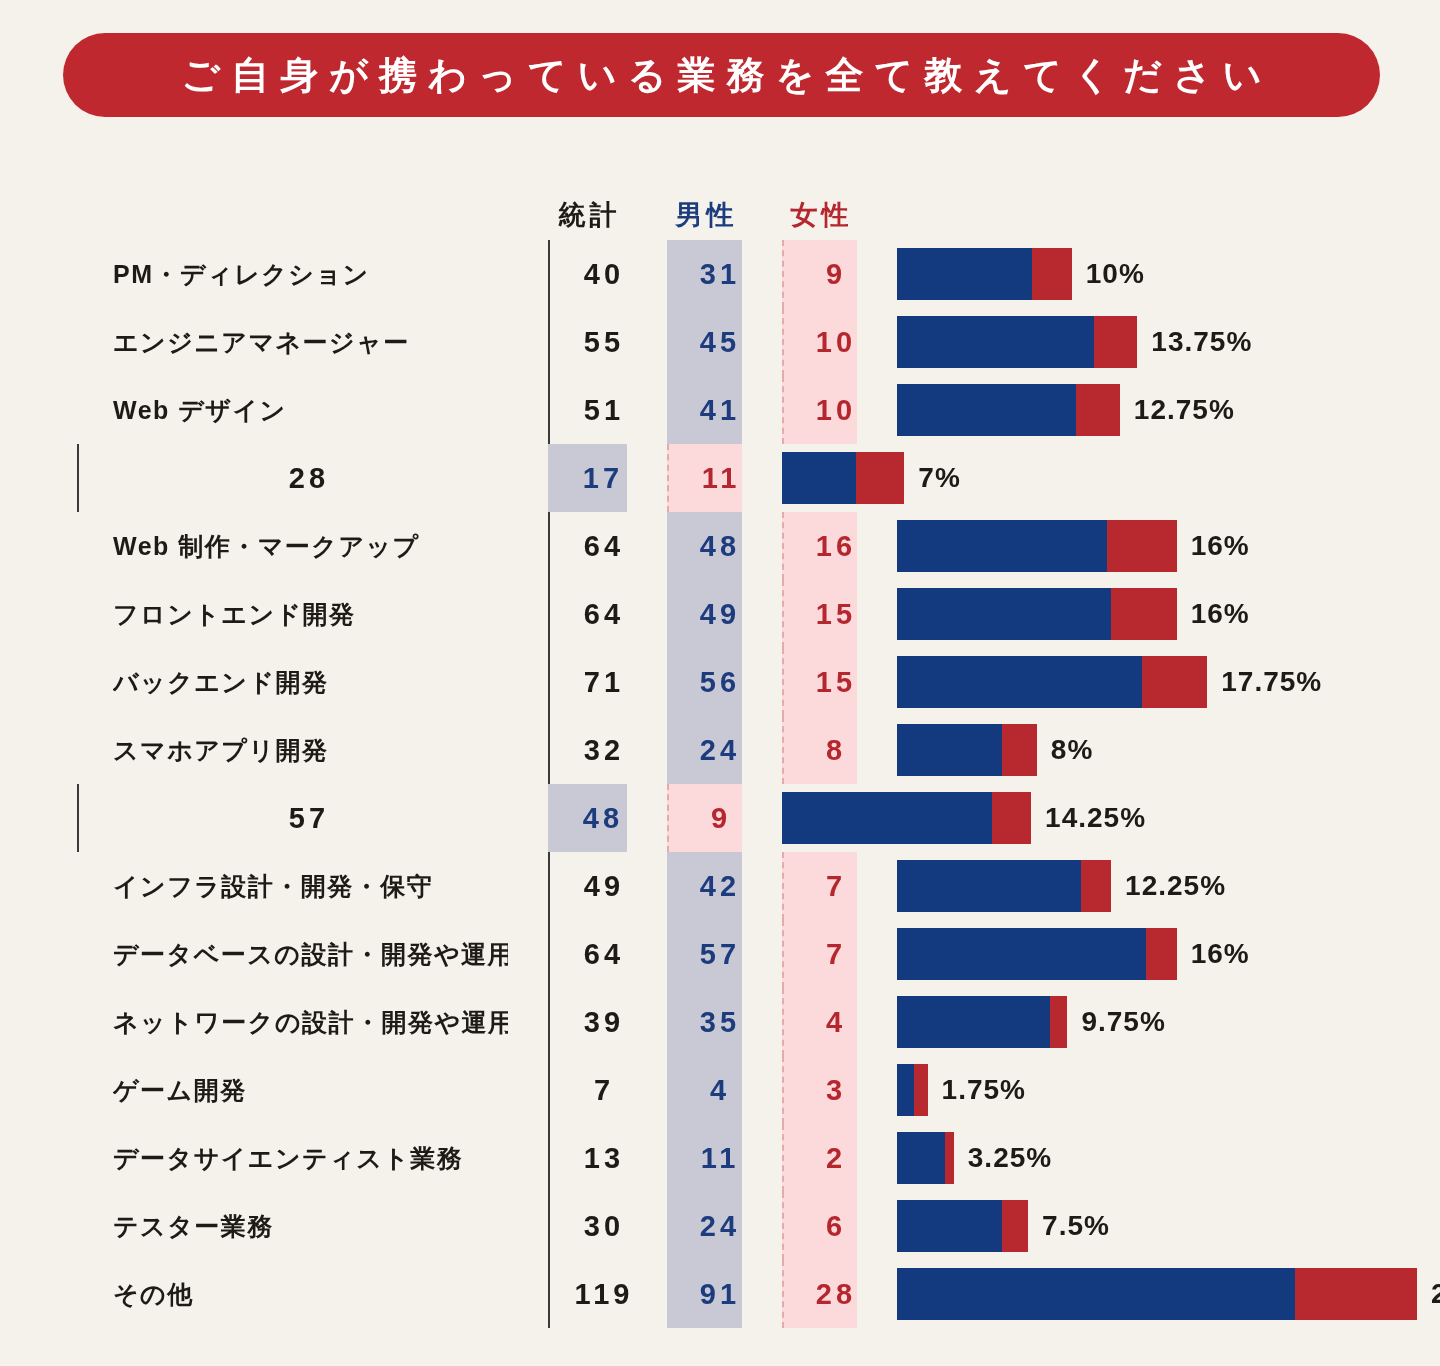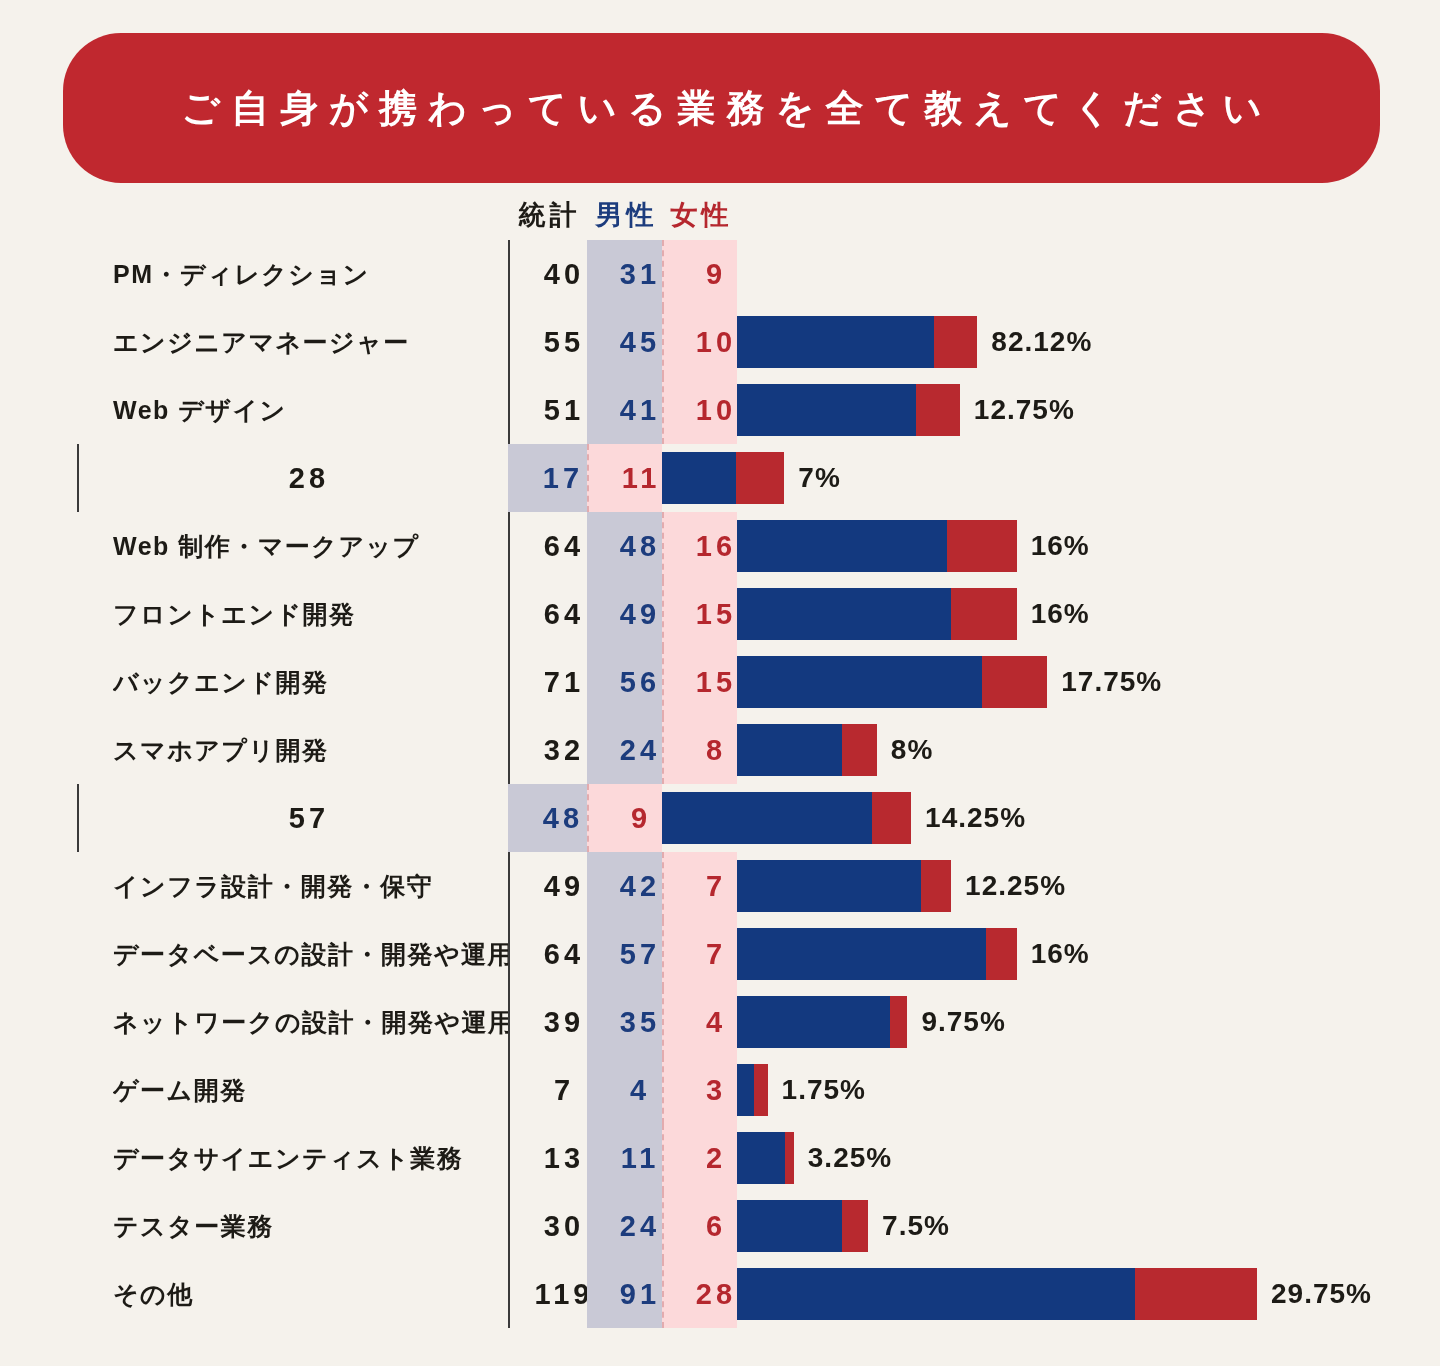--- a/index.html
+++ b/index.html
@@ -21,40 +21,41 @@
     position:relative;
     background:var(--page-bg);
     font-family:"Liberation Sans","DejaVu Sans",sans-serif;
     font-weight:700;
     color:var(--text-black);
     overflow:hidden;
   }
   .banner{
     position:absolute;
     left:63px; top:33px;
-    width:1317px; height:150px;
+    width:1317px; height:84px;
     background:var(--banner-red);
     border-radius:58px;
     display:flex; align-items:center; justify-content:center;
   }
   .banner-title{
     color:#ffffff;
     font-size:38px;
     letter-spacing:11px;
     text-indent:11px;
     white-space:nowrap;
   }
   .chart{
     position:absolute;
     left:77px; top:190px;
     width:1363px;
   }
   .grid-row{
     display:grid;
     grid-template-columns:431px 79px 75px 75px 1fr;
+    gap:40px;
   }
   .chart-header{
     height:50px;
   }
   .chart-header .hcell{
     display:flex; align-items:center; justify-content:center;
     font-size:27px;
     letter-spacing:4px;
     text-indent:4px;
   }
@@ -125,32 +126,39 @@
     <div class="hcell h-male">男性</div>
     <div class="hcell h-female">女性</div>
     <div class="hcell"></div>
   </div>
   <div>
       <div class="grid-row row">
     <div class="cell cell-label">PM・ディレクション</div>
     <div class="cell cell-num cell-total">40</div>
     <div class="cell cell-num cell-male">31</div>
     <div class="cell cell-num cell-female">9</div>
+    <div class="cell cell-bar">
+      <div class="bar">
+        <div class="seg seg-male" style="width: 135.47px;"></div>
+        <div class="seg seg-female" style="width: 39.33px;"></div>
+      </div>
+      <div class="pct">10%</div>
+    </div>
   </div>
       <div class="grid-row row">
     <div class="cell cell-label">エンジニアマネージャー</div>
     <div class="cell cell-num cell-total">55</div>
     <div class="cell cell-num cell-male">45</div>
     <div class="cell cell-num cell-female">10</div>
     <div class="cell cell-bar">
       <div class="bar">
         <div class="seg seg-male" style="width: 196.65px;"></div>
         <div class="seg seg-female" style="width: 43.7px;"></div>
       </div>
-      <div class="pct">82.12%</div>
+      <div class="pct">13.75%</div>
     </div>
   </div>
       <div class="grid-row row">
     <div class="cell cell-label">Web デザイン</div>
     <div class="cell cell-num cell-total">51</div>
     <div class="cell cell-num cell-male">41</div>
     <div class="cell cell-num cell-female">10</div>
     <div class="cell cell-bar">
       <div class="bar">
         <div class="seg seg-male" style="width: 179.17px;"></div>

